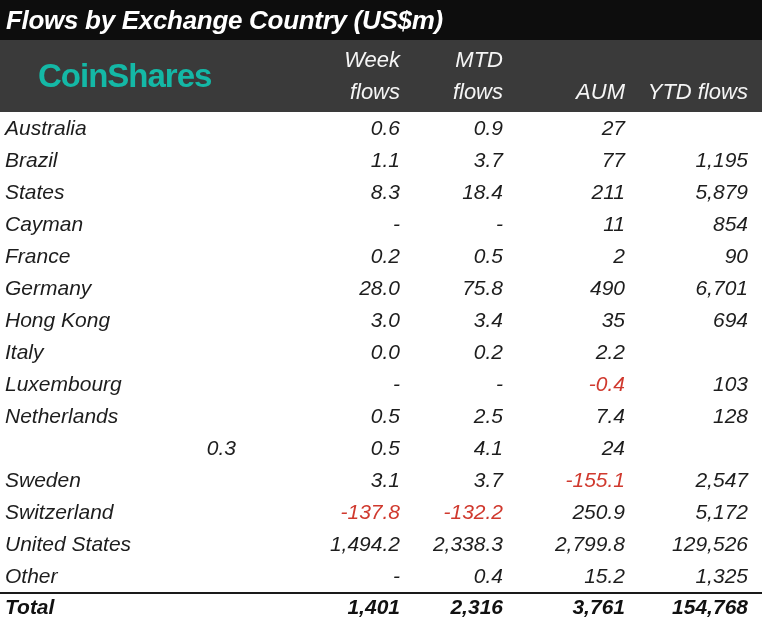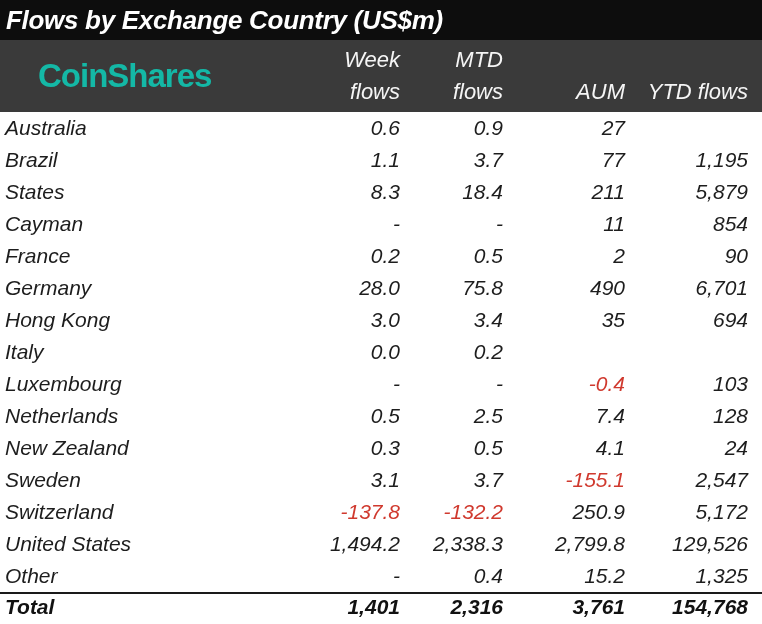--- a/index.html
+++ b/index.html
@@ -161,37 +161,37 @@
         <span class="country">Hong Kong</span>
         <span class="num">3.0</span>
         <span class="num">3.4</span>
         <span class="num">35</span>
         <span class="num">694</span>
       </div>
       <div class="grid-row row">
         <span class="country">Italy</span>
         <span class="num">0.0</span>
         <span class="num">0.2</span>
+        <span class="num">2.2</span>
       </div>
       <div class="grid-row row">
         <span class="country">Luxembourg</span>
         <span class="num">-</span>
         <span class="num">-</span>
         <span class="num neg">-0.4</span>
         <span class="num">103</span>
       </div>
       <div class="grid-row row">
         <span class="country">Netherlands</span>
         <span class="num">0.5</span>
         <span class="num">2.5</span>
         <span class="num">7.4</span>
         <span class="num">128</span>
       </div>
       <div class="grid-row row">
-        <span class="country">New Zealand</span>
         <span class="num">0.3</span>
         <span class="num">0.5</span>
         <span class="num">4.1</span>
         <span class="num">24</span>
       </div>
       <div class="grid-row row">
         <span class="country">Sweden</span>
         <span class="num">3.1</span>
         <span class="num">3.7</span>
         <span class="num neg">-155.1</span>

